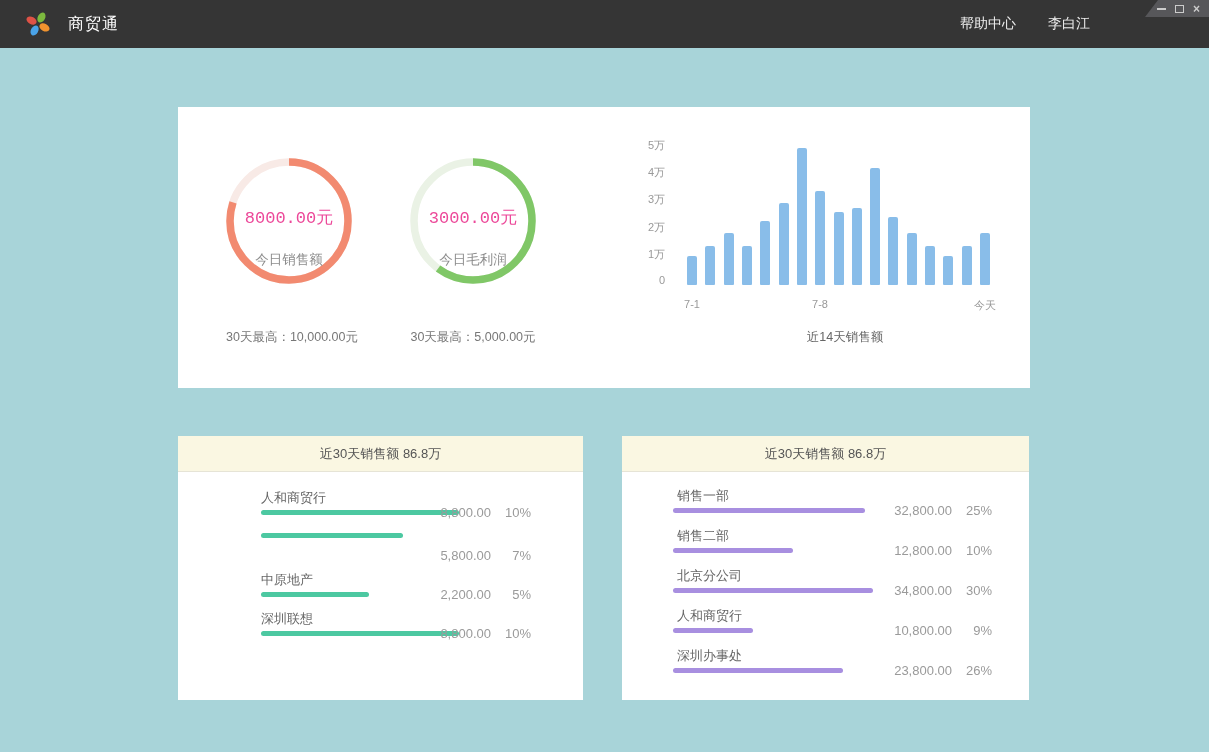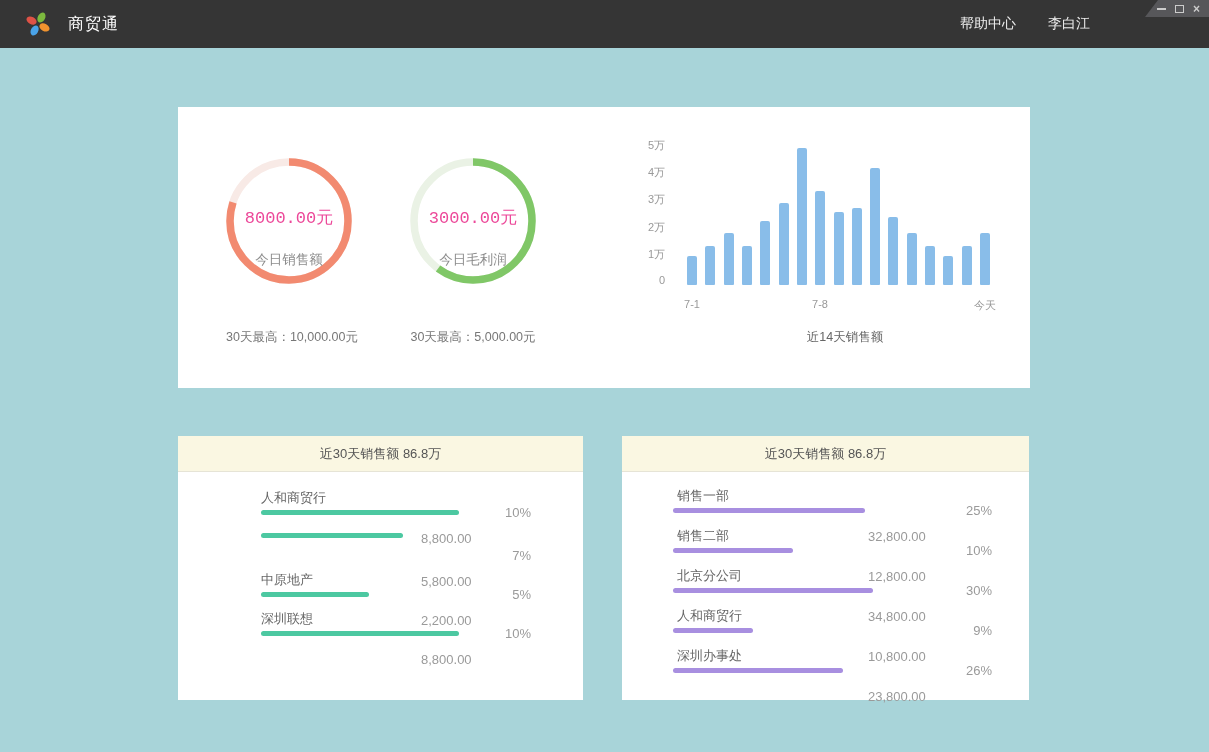--- a/index.html
+++ b/index.html
@@ -60,21 +60,21 @@
   #card-right .rrow { height:40px; }
   .rname { font-size:13px; color:#666666; line-height:16px; }
   #card-left  .rname { padding-left:36px; }
   #card-right .rname { padding-left:55px; }
   .rbar { height:5px; border-radius:2.5px; margin-top:4px; }
   #card-left  .rbar { margin-left:36px; background:#4cc8a1; }
   #card-right .rbar { margin-left:51px; background:#a88fe0; }
   .rval { position:absolute; top:15px; display:flex; }
   #card-left  .rval { right:52px; }
   #card-right .rval { right:37px; }
-  .amt { display:inline-block; text-align:left; font-size:13px; color:#9a9a9a;margin-top:26px; }
+  .amt { display:inline-block; text-align:right; font-size:13px; color:#9a9a9a; }
   #card-left  .amt { width:70px; }
   #card-right .amt { width:84px; }
   .pct { display:inline-block; width:40px; text-align:right; font-size:13px; color:#9a9a9a; }
 </style>
 </head>
 <body>
 
 <div class="topbar">
   <svg class="logo" viewBox="0 0 26 26">
     <ellipse cx="13" cy="6.2" rx="3.4" ry="5" transform="rotate(28 13 13)" fill="#7cb93e"></ellipse>

